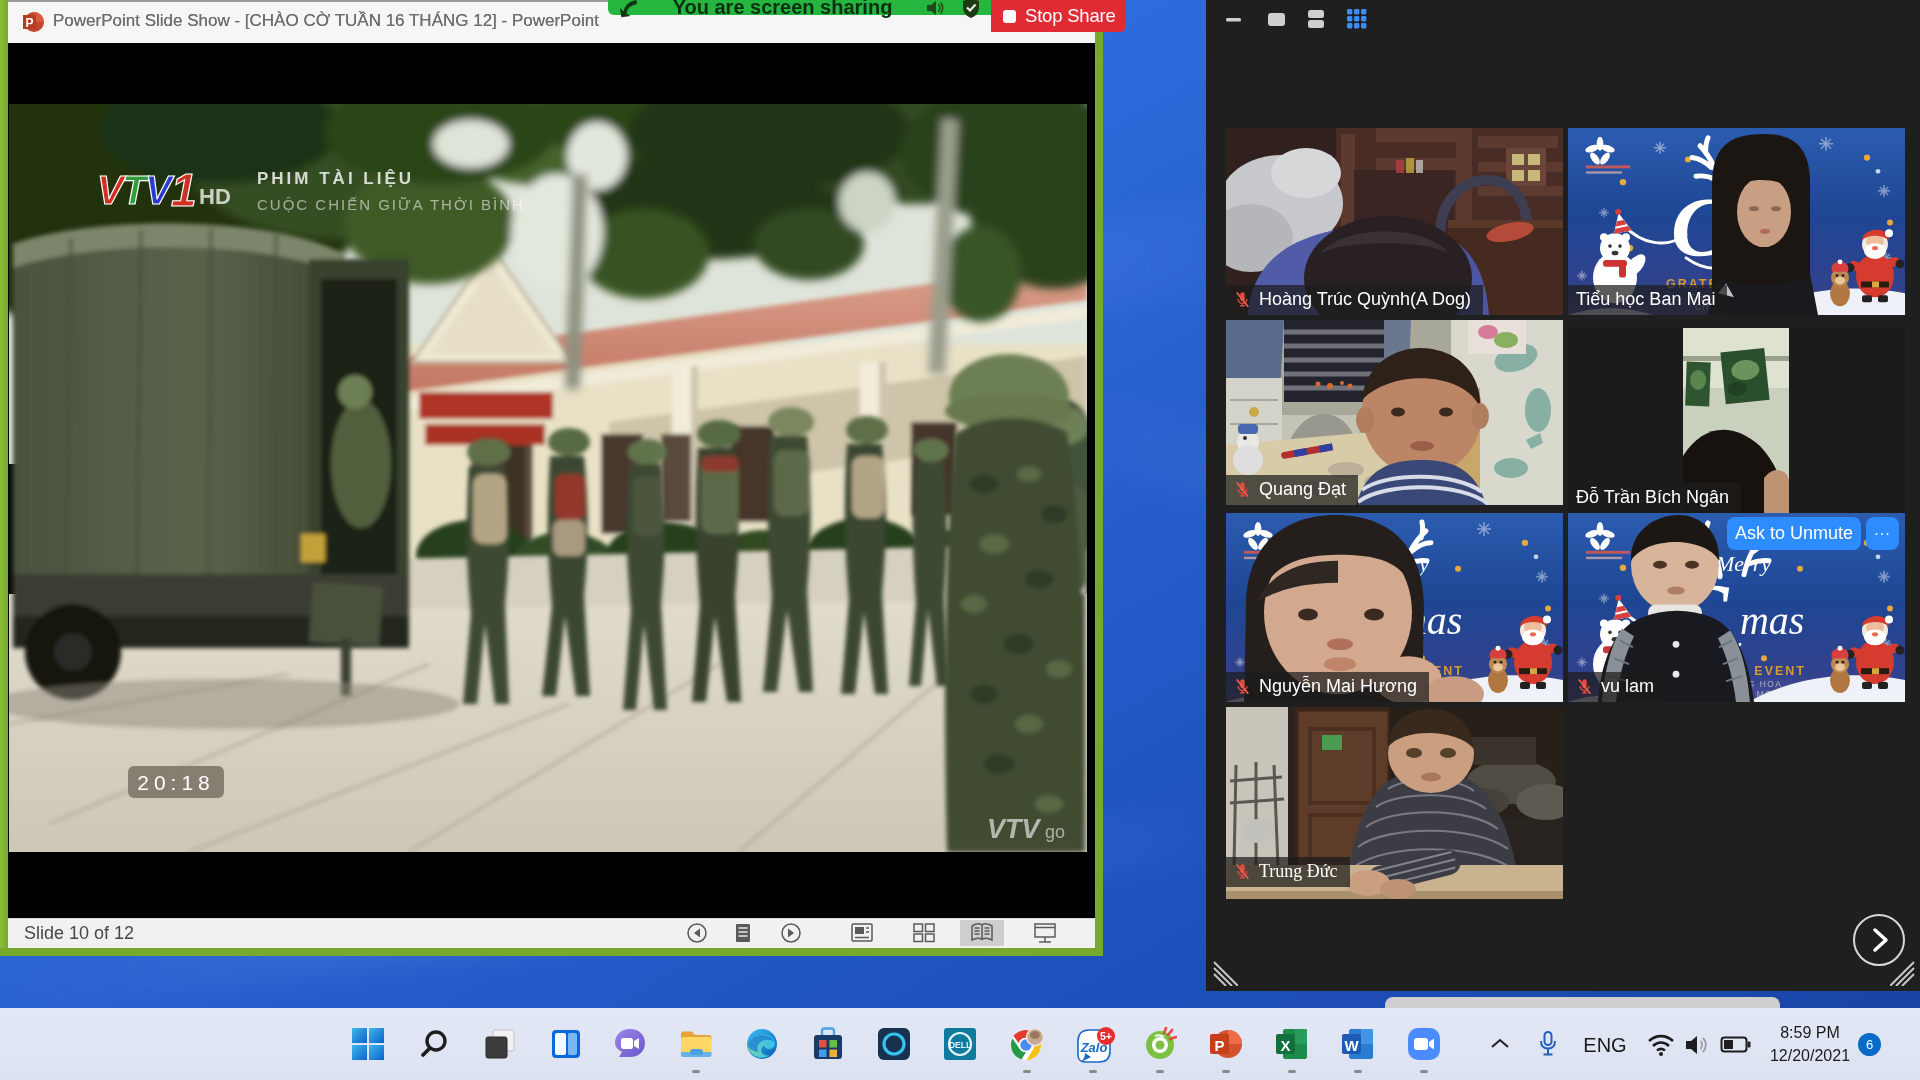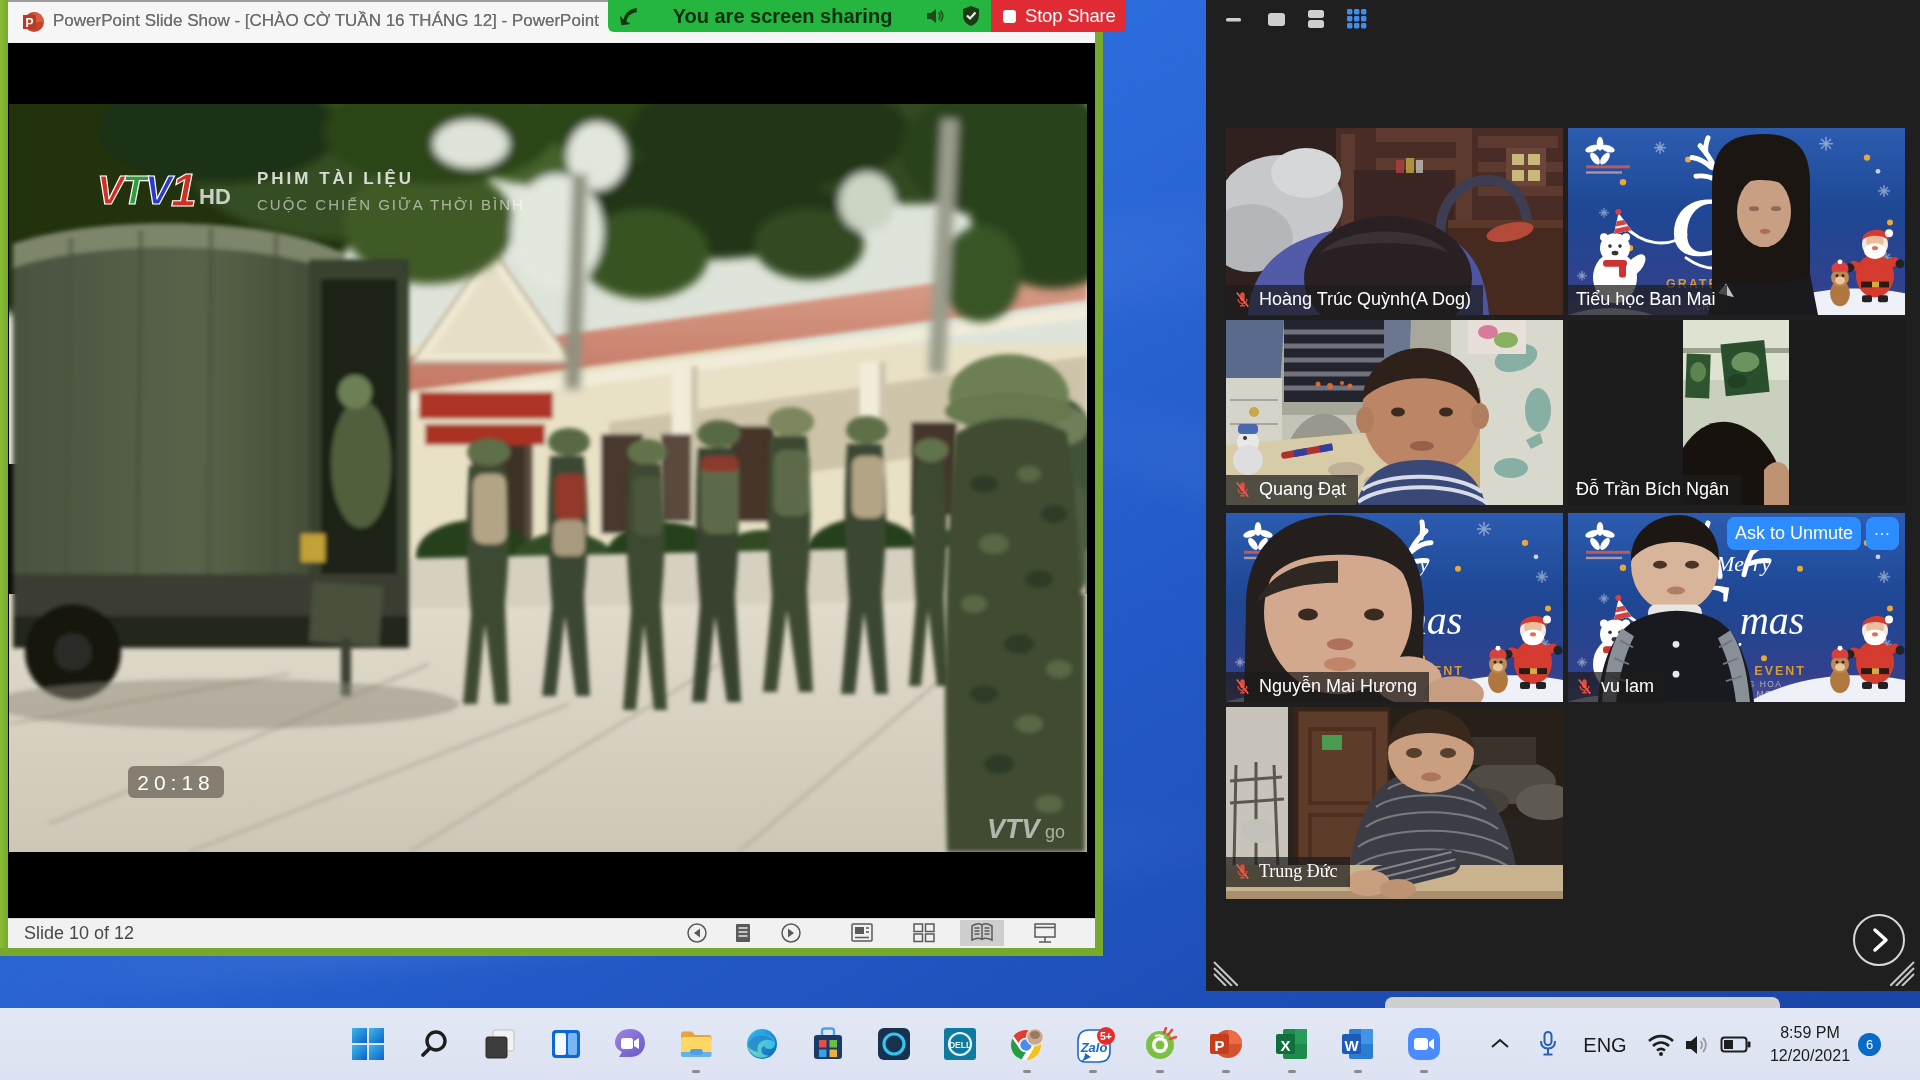--- a/index.html
+++ b/index.html
@@ -292,21 +292,21 @@
             <rect x="0" y="6" width="20" height="13"></rect>
             <line x1="10" y1="19" x2="10" y2="24"></line>
             <line x1="4" y1="24" x2="16" y2="24"></line>
             <line x1="0" y1="9.5" x2="20" y2="9.5"></line>
           </g>
       </g>
     </svg>
   </div>
 </div>
 
-<div class="ab" style="left:608px;top:0;width:383px;height:32px;background:#24b63e;border-radius:0 0 0 6px;display:flex;align-items:center;">
+<div class="ab" style="left:608px;top:0;width:383px;height:15px;background:#24b63e;border-radius:0 0 0 6px;display:flex;align-items:center;">
   <svg width="20" height="20" viewBox="0 0 20 20" style="margin-left:12px;">
     <path d="M16,3 C9,4 4.5,9 4,15 L1,12 L2,18.5 L8.5,17.5 L5.5,15.5 C6.5,10 10.5,6.5 16,5.5 Z" fill="#11350f" stroke="#11350f" stroke-width="1.5"></path>
   </svg>
   <div style="flex:1;text-align:center;color:#0c2e12;font-size:20px;font-weight:bold;">You are screen sharing</div>
   <svg width="22" height="20" viewBox="0 0 22 20" style="margin-right:14px;">
     <path d="M2 7 L6 7 L11 3 L11 17 L6 13 L2 13 Z" fill="#204a1d"></path>
     <path d="M13.5 6.5 A5 5 0 0 1 13.5 13.5 M15.5 4.5 A8 8 0 0 1 15.5 15.5" stroke="#204a1d" stroke-width="1.6" fill="none"></path>
   </svg>
   <svg width="20" height="22" viewBox="0 0 20 22" style="margin-right:10px;">
     <path d="M10 1 L18 4 L18 10 C18 16 14 19.5 10 21 C6 19.5 2 16 2 10 L2 4 Z" fill="#1c3a14"></path>
@@ -608,21 +608,21 @@
           <ellipse cx="186" cy="82" rx="5" ry="2.4"></ellipse>
           <ellipse cx="208" cy="82" rx="5" ry="2.4"></ellipse>
         </g>
       <ellipse cx="197" cy="105" rx="5" ry="2.6" fill="#b06a58"></ellipse>
       <path d="M140,190 L150,150 C162,162 230,162 242,148 L250,190 Z" fill="#1a191e"></path>
       <path d="M150,168 L158,158 L166,172 Z" fill="#d8d6d2" opacity=".9"></path>
     </svg>
     <div class="lbl" style="left:0;bottom:0;">Tiểu học Ban Mai</div>
   </div>
 
-  <div class="tile" style="left:362px;top:320px;width:337px;height:185px;background:#a21caf;">
+  <div class="tile" style="left:362px;top:328px;width:337px;height:185px;background:#a21caf;">
     <svg width="337" height="185" viewBox="0 0 337 185">
       <rect width="337" height="185" fill="#1b1b1b"></rect>
       <rect x="115" y="0" width="106" height="185" fill="#c9d0bd"></rect>
       <rect x="115" y="0" width="106" height="60" fill="#dde2d1"></rect>
       <rect x="115" y="28" width="106" height="5" fill="#9aa28e"></rect>
       <g transform="rotate(-6 178 48)">
           <rect x="155" y="22" width="44" height="52" fill="#2a4f2c"></rect>
           <ellipse cx="178" cy="42" rx="14" ry="10" fill="#88b074" opacity=".7"></ellipse>
           <ellipse cx="168" cy="60" rx="10" ry="7" fill="#1e3d20" opacity=".8"></ellipse>
         </g>

